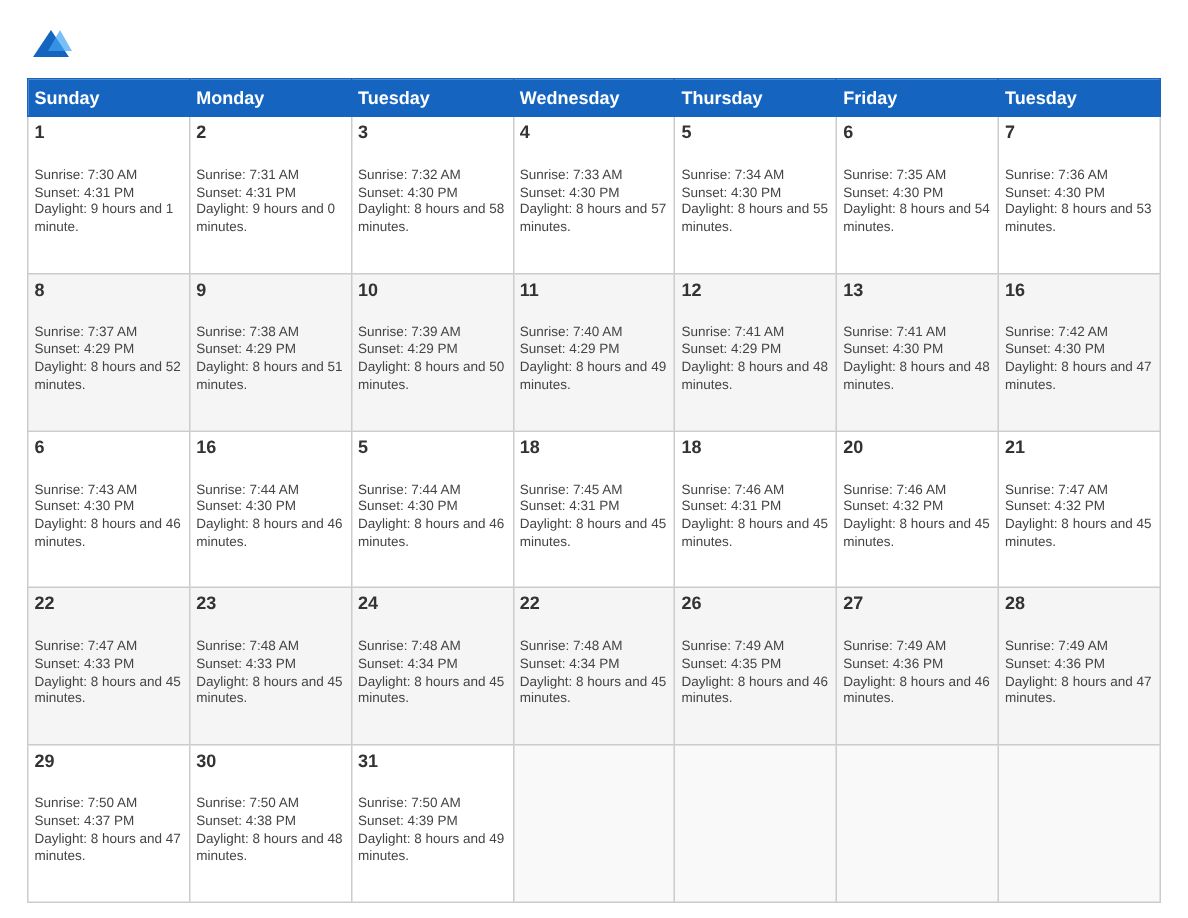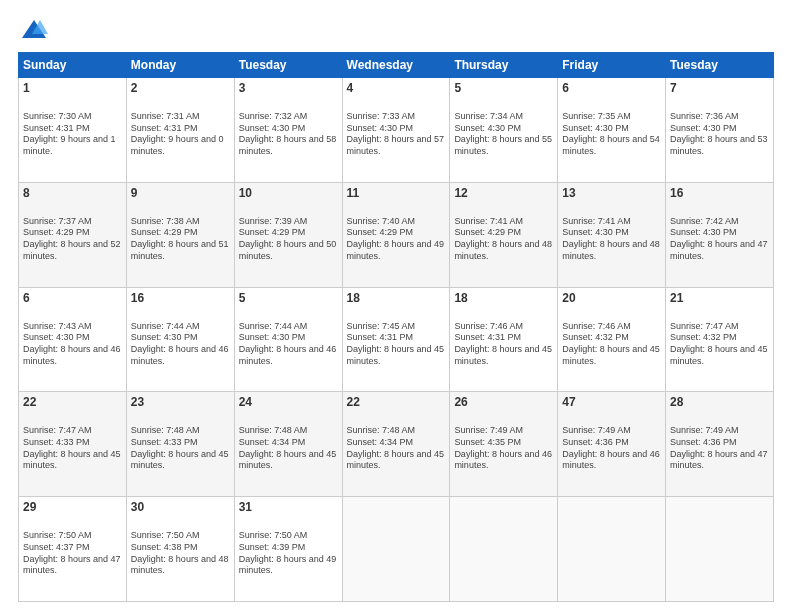--- a/index.html
+++ b/index.html
@@ -336,21 +336,21 @@
       </td>
           <td>
         <span class="day-number">26</span>
         <div class="day-info">
           Sunrise: 7:49 AM<br>
           Sunset: 4:35 PM<br>
           Daylight: 8 hours and 46 minutes.
         </div>
       </td>
           <td>
-        <span class="day-number">47</span>
+        <span class="day-number">27</span>
         <div class="day-info">
           Sunrise: 7:49 AM<br>
           Sunset: 4:36 PM<br>
           Daylight: 8 hours and 46 minutes.
         </div>
       </td>
           <td>
         <span class="day-number">28</span>
         <div class="day-info">
           Sunrise: 7:49 AM<br>

